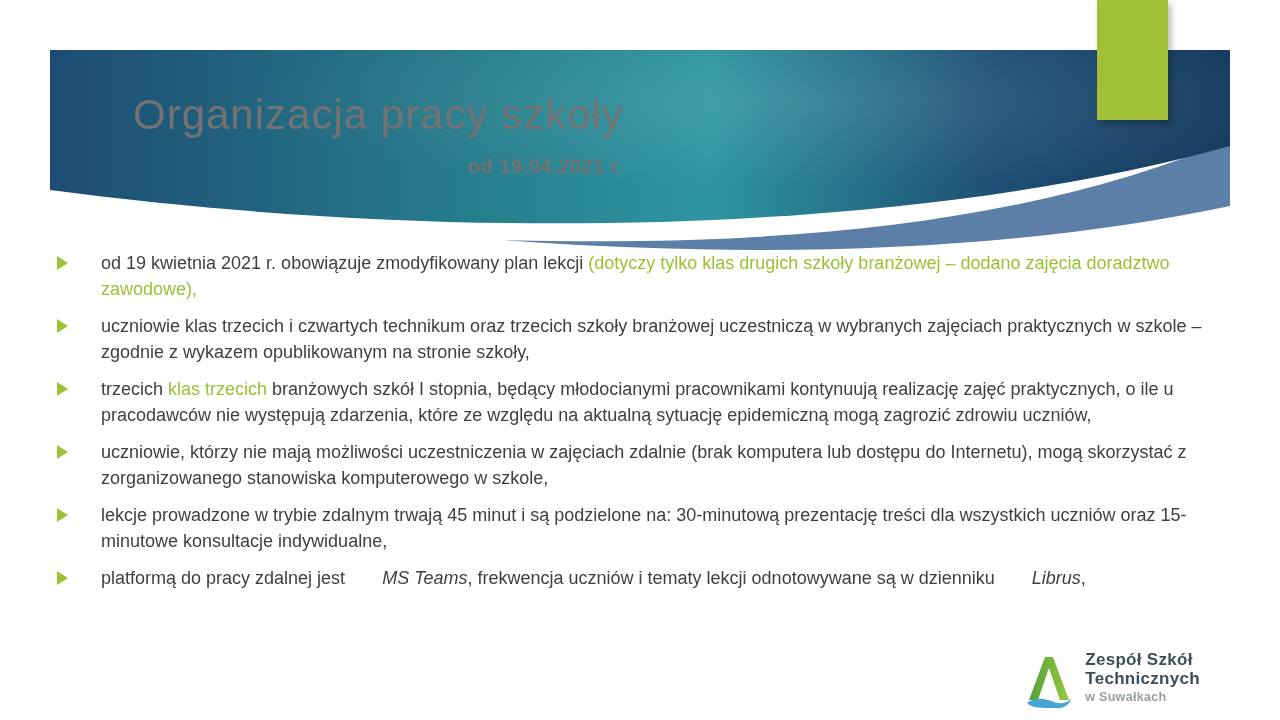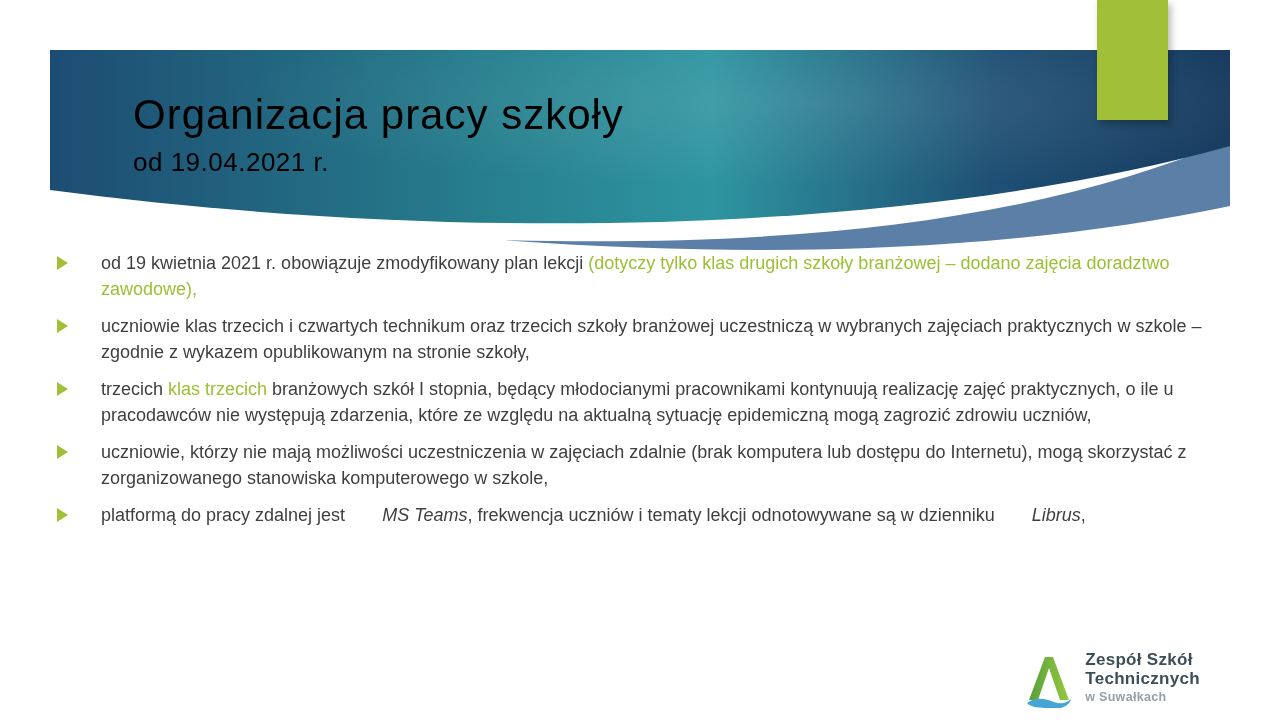--- a/index.html
+++ b/index.html
@@ -7,23 +7,23 @@
   .slide{position:relative;width:1280px;height:720px;background:#fff;overflow:hidden;}
 
   
   .banner-svg{position:absolute;top:0;left:0;z-index:1;}
   .green-tab{
     position:absolute;left:1097px;top:0;width:71px;height:120px;
     background:var(--accent-green,#a2c037);
     box-shadow:3px 4px 7px rgba(0,0,0,0.28);
     z-index:3;
   }
-  .title-block{position:absolute;left:133px;top:92px;z-index:2;color:#000000;}
+  .title-block{position:absolute;left:133px;top:92px;z-index:2;color:#737373;text-align:right;}
   .slide-title{font-size:42px;font-weight:400;letter-spacing:1px;line-height:1.1;}
-  .slide-subtitle{font-size:26px;font-weight:400;margin-top:9px;letter-spacing:0.5px;}
+  .slide-subtitle{font-size:20px;font-weight:700;margin-top:17px;letter-spacing:0.5px;}
 
   
   .bullet-list{
     position:absolute;left:57px;top:250px;width:1158px;z-index:2;
     list-style:none;margin:0;padding:0;
     color:var(--body-text,#3f3f3f);
     font-size:18px;line-height:26px;
   }
   .bullet-item{display:flex;align-items:flex-start;margin-bottom:11px;}
   .bullet-arrow{
@@ -90,20 +90,24 @@
       <li class="bullet-item">
         <span class="bullet-arrow"></span>
         <span class="bullet-text"><span class="seg-normal">trzecich </span><span class="seg-green">klas trzecich</span><span class="seg-normal"> branżowych szkół I stopnia, będący młodocianymi pracownikami kontynuują realizację zajęć praktycznych, o ile u pracodawców nie występują zdarzenia, które ze względu na aktualną sytuację epidemiczną mogą zagrozić zdrowiu uczniów,</span></span>
       </li>
       <li class="bullet-item">
         <span class="bullet-arrow"></span>
         <span class="bullet-text"><span class="seg-normal">uczniowie, którzy nie mają możliwości uczestniczenia w zajęciach zdalnie (brak komputera lub dostępu do Internetu), mogą skorzystać z zorganizowanego stanowiska komputerowego w szkole,</span></span>
       </li>
       <li class="bullet-item">
         <span class="bullet-arrow"></span>
+        <span class="bullet-text"><span class="seg-normal">lekcje prowadzone w trybie zdalnym trwają 45 minut i są podzielone na: 30-minutową prezentację treści dla wszystkich uczniów oraz 15-minutowe konsultacje indywidualne,</span></span>
+      </li>
+      <li class="bullet-item">
+        <span class="bullet-arrow"></span>
         <span class="bullet-text"><span class="seg-normal">platformą do pracy zdalnej jest </span><span class="seg-italic">MS Teams</span><span class="seg-normal">, frekwencja uczniów i tematy lekcji odnotowywane są w dzienniku </span><span class="seg-italic">Librus</span><span class="seg-normal">,</span></span>
       </li>
     </ul>
 
   <div class="logo">
     <svg class="logo-mark" width="48" height="58" viewBox="0 0 48 58" aria-hidden="true">
       <defs>
         <linearGradient id="logoGrad" x1="0" y1="0" x2="1" y2="0">
           <stop offset="0" stop-color="#55a03c"></stop>
           <stop offset="1" stop-color="#96c83d"></stop>

